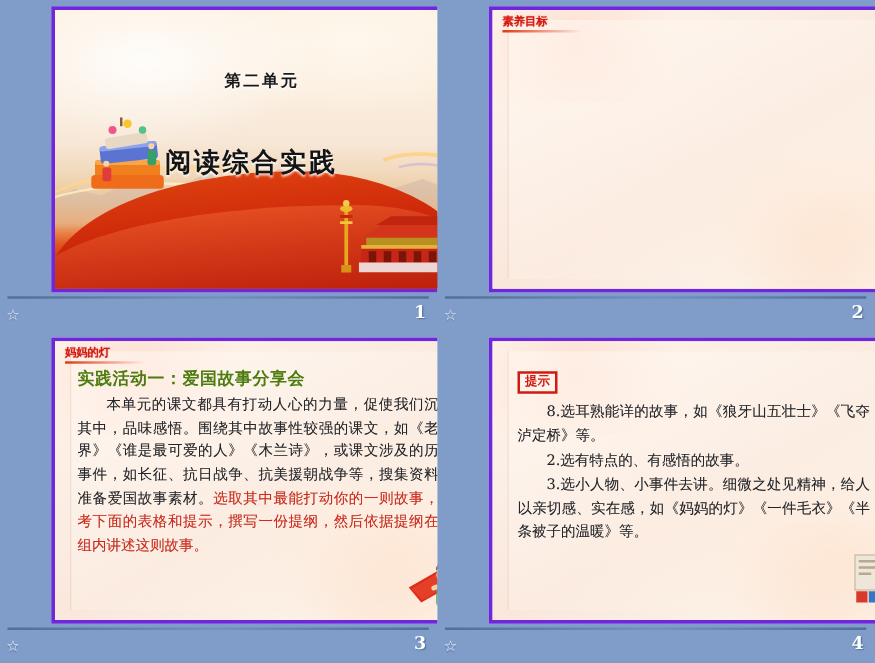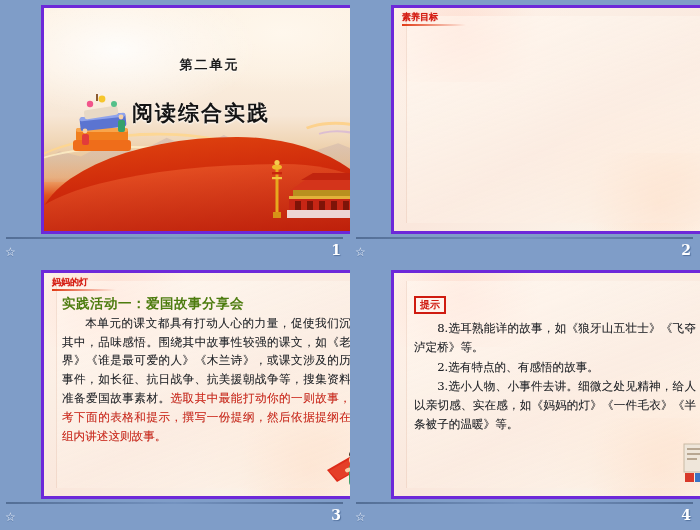--- a/index.html
+++ b/index.html
@@ -81,21 +81,21 @@
       border-radius:58% 42% 0 0/100% 92% 0 0;}
   .s1 .redwave2{position:absolute;left:-6%;bottom:0;width:112%;height:30%;
       background:linear-gradient(175deg,rgba(255,120,60,.55),rgba(190,30,10,.9));
       border-radius:70% 30% 0 0/100% 80% 0 0;}
   .s1 .tiananmen{position:absolute;right:2px;bottom:6%;width:86px;height:48px;}
   .s1 .huabiao{position:absolute;right:92px;bottom:5%;width:12px;height:62px;}
   .s1 .books{position:absolute;left:26px;top:80px;width:66px;height:66px;}
   .s1 .t-unit{position:absolute;left:0;right:0;top:48px;text-align:center;
       font-size:13px;font-weight:bold;color:#1a1a1a;letter-spacing:2px;
       text-shadow:0 1px 1px rgba(255,255,255,.9);}
-  .s1 .t-main{position:absolute;left:88px;top:91px;
+  .s1 .t-main{position:absolute;left:88px;top:108px;
       font-size:21px;font-weight:bold;color:#141414;letter-spacing:2px;
       text-shadow:0 1px 2px rgba(255,255,255,.95);}
 
   
   .content-bg{position:absolute;inset:0;
       background:
         radial-gradient(ellipse 70% 55% at 18% 18%,rgba(255,238,228,.95),rgba(255,255,255,0) 70%),
         radial-gradient(ellipse 60% 50% at 85% 75%,rgba(255,232,214,.9),rgba(255,255,255,0) 72%),
         linear-gradient(150deg,#fdf6ee 0%,#fbeee4 30%,#fae7dc 55%,#fbf1e7 78%,#fdf8f1 100%);}
   .paper-inset{position:absolute;left:12px;top:8px;right:8px;bottom:8px;

